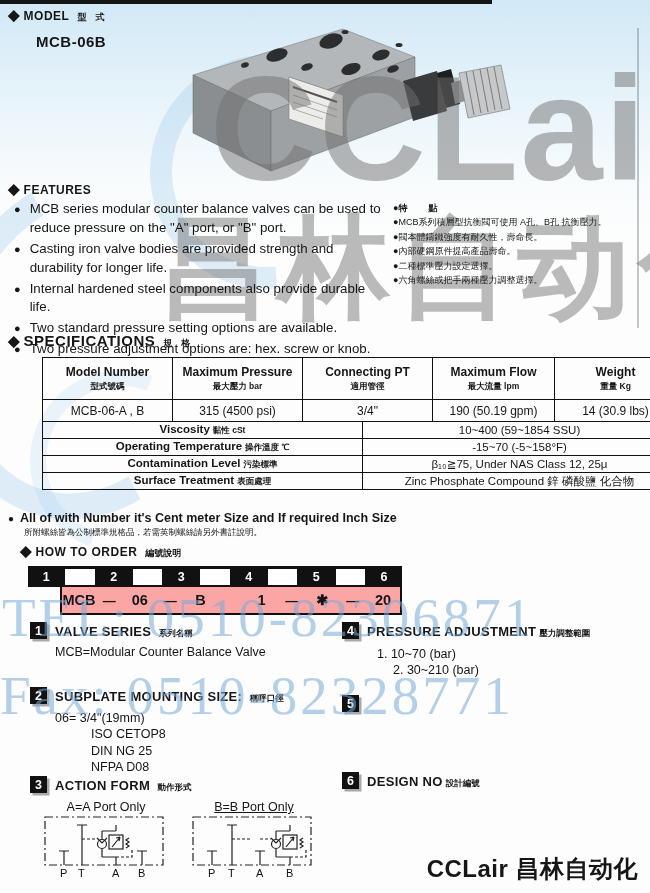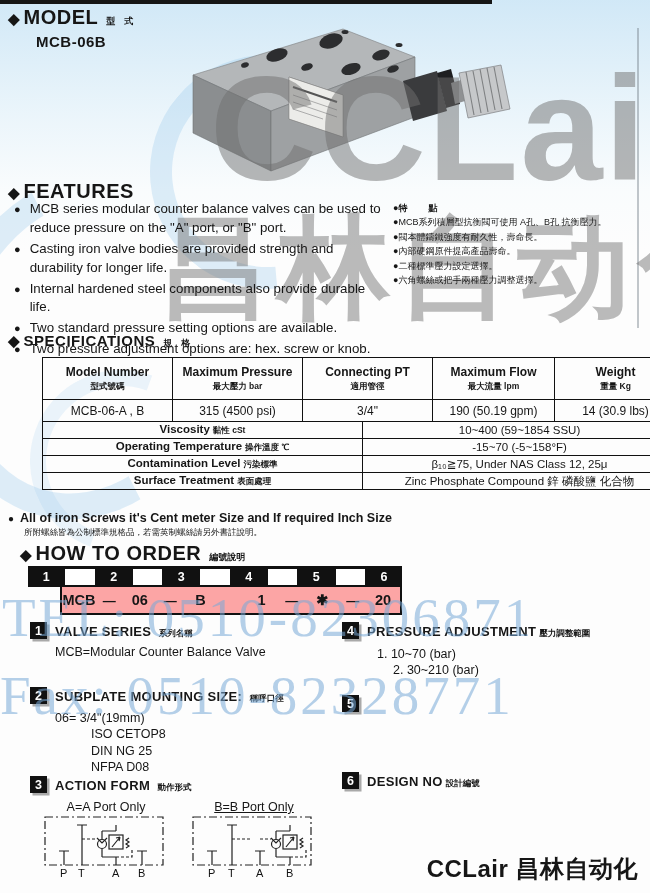--- a/index.html
+++ b/index.html
@@ -26,21 +26,21 @@
   .wm-blue{z-index:5;font-family:"Liberation Serif",serif;font-size:55px;white-space:nowrap;
     color:rgba(120,170,215,.55);letter-spacing:3px;pointer-events:none;}
   .wm-tel{left:2px;top:586px;}
   .wm-fax{left:0px;top:664px;}
 
   
   .content{z-index:3;}
 
   .hdr{font-weight:bold;display:flex;align-items:baseline;gap:4px;}
   .hdr .dia{font-size:15px;}
-  .hdr .en{font-size:20px;letter-spacing:.5px;}
+  .hdr .en{font-size:12px;letter-spacing:.5px;}
   .hdr .cn{font-size:9px;font-weight:bold;margin-left:4px;}
 
   .model-no{left:36px;top:33px;font-size:15px;font-weight:bold;letter-spacing:.5px;}
 
   
   .feat-list{left:14px;top:200px;width:372px;}
   .feat-item{display:flex;gap:9px;font-size:13.3px;line-height:1.42;margin-bottom:2px;}
   .feat-item .blt{font-size:11px;line-height:1.7;}
   .feat-cn{left:393px;top:201px;width:245px;font-size:9px;line-height:1.6;}
   .feat-cn .t{font-weight:bold;letter-spacing:6px;}
@@ -259,21 +259,21 @@
         <td class="lab"><span class="en">Surface Treatment</span><span class="cn">表面處理</span></td>
         <td>Zinc Phosphate Compound 鋅 磷酸鹽 化合物</td>
       </tr>
     </tbody>
       </table>
   </div>
 
   <div class="abs content note">
     <div class="l1">
         <span class="blt">●</span>
-      <span>All of iron Screws it's Cent meter Size and If required Inch Size</span>
+      <span>All of with Number it's Cent meter Size and If required Inch Size</span>
       </div>
     <div class="l2">所附螺絲皆為公制標準規格品，若需英制螺絲請另外書註說明。</div>
   </div>
 
   <div class="abs content hdr order-hdr">
     <span class="dia">◆</span>
     <span class="en">HOW TO ORDER</span>
     <span class="cn">編號說明</span>
   </div>
 

